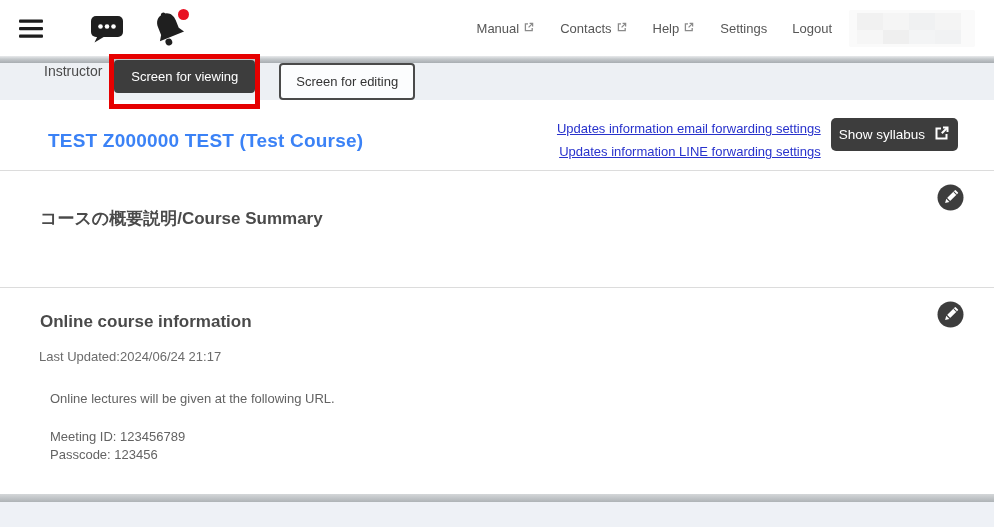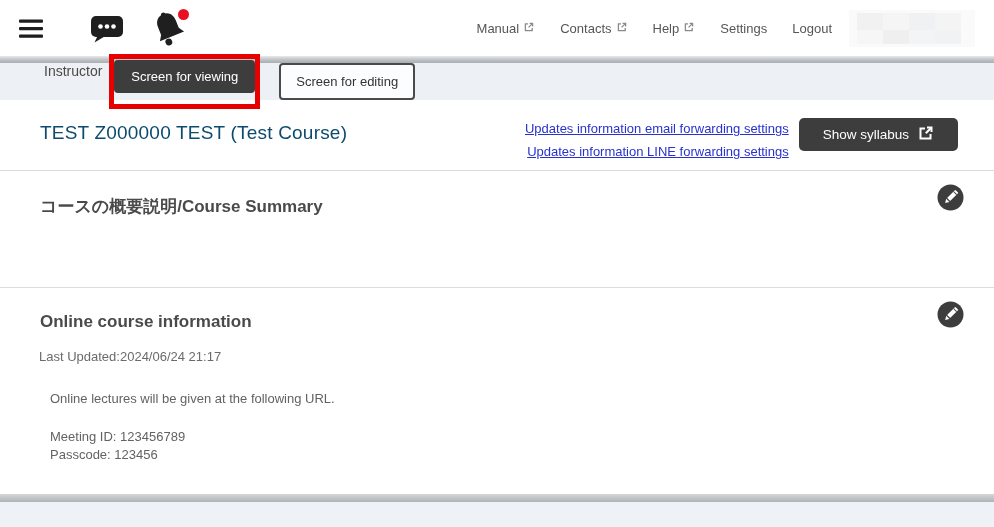--- a/index.html
+++ b/index.html
@@ -26,30 +26,30 @@
   .tabbar { height:37px; background:#edf0f4; display:flex; padding-left:44px; position:relative; }
   .role-label { font-size:14px; color:#4a4a4a; margin-right:7px; }
   .annotation-box { border:5px solid #e60000; padding:1px 0; margin:-9px 8px -9px 0; position:relative; z-index:5; }
   .btn-view { display:block; background:#3d3d3d; color:#fff; border:2px solid #3d3d3d; border-radius:4px;
               font-size:13px; font-family:inherit; padding:7px 15px; cursor:pointer; white-space:nowrap; }
   .btn-edit { display:block; background:#fcfdfe; color:#333; border:2px solid #4a4a4a; border-radius:4px;
               font-size:13px; font-family:inherit; padding:7px 15px; cursor:pointer; margin-left:11px; white-space:nowrap; }
 
   
   .title-row { height:70px; display:flex; align-items:flex-start; padding:18px 36px 0 36px; }
-  .course-title { margin:4px; font-size:19px; font-weight:normal; color:#0c4a6e; letter-spacing:.2px; }
+  .course-title { margin:12px; font-size:19px; font-weight:bold; color:#3b82f6; letter-spacing:.2px; }
   .links-col { margin-left:auto; display:flex; flex-direction:column; align-items:flex-end; gap:8px; padding-top:3px; }
   .settings-link { color:#2832cc; font-size:13px; text-decoration:underline; cursor:pointer; white-space:nowrap; }
   .syllabus-btn { margin-left:10px; background:#3d3d3d; color:#fff; border:none; border-radius:5px;
-                  font-size:13.5px; font-family:inherit; padding:0 24px; height:33px; display:flex;
+                  font-size:13.5px; font-family:inherit; padding:0 8px; height:33px; display:flex;
                   align-items:center; gap:9px; cursor:pointer; white-space:nowrap; }
 
   
   .section { position:relative; border-top:1px solid #dcdcdc; }
-  .section-summary { height:117px; padding-top:24px; }
+  .section-summary { height:117px; padding-top:36px; }
   .section-online  { height:215px; padding-top:24px; }
   .section-heading { margin:0 0 0 40px; font-size:17px; font-weight:bold; color:#4a4a4a; }
   .pencil-btn { position:absolute; top:13px; right:30px; cursor:pointer; background:none; border:none; padding:0; display:flex; }
   .last-updated { margin:17px 0 0 39px; font-size:13px; color:#6b6b6b; }
   .body-text { margin:26px 0 0 50px; font-size:13px; color:#636363; }
   .body-text p { margin:0; line-height:18.5px; }
   .gap-line { margin-top:19px !important; }
 
   
   .footer-shadow { position:absolute; left:0; right:0; bottom:25px; height:8px;

